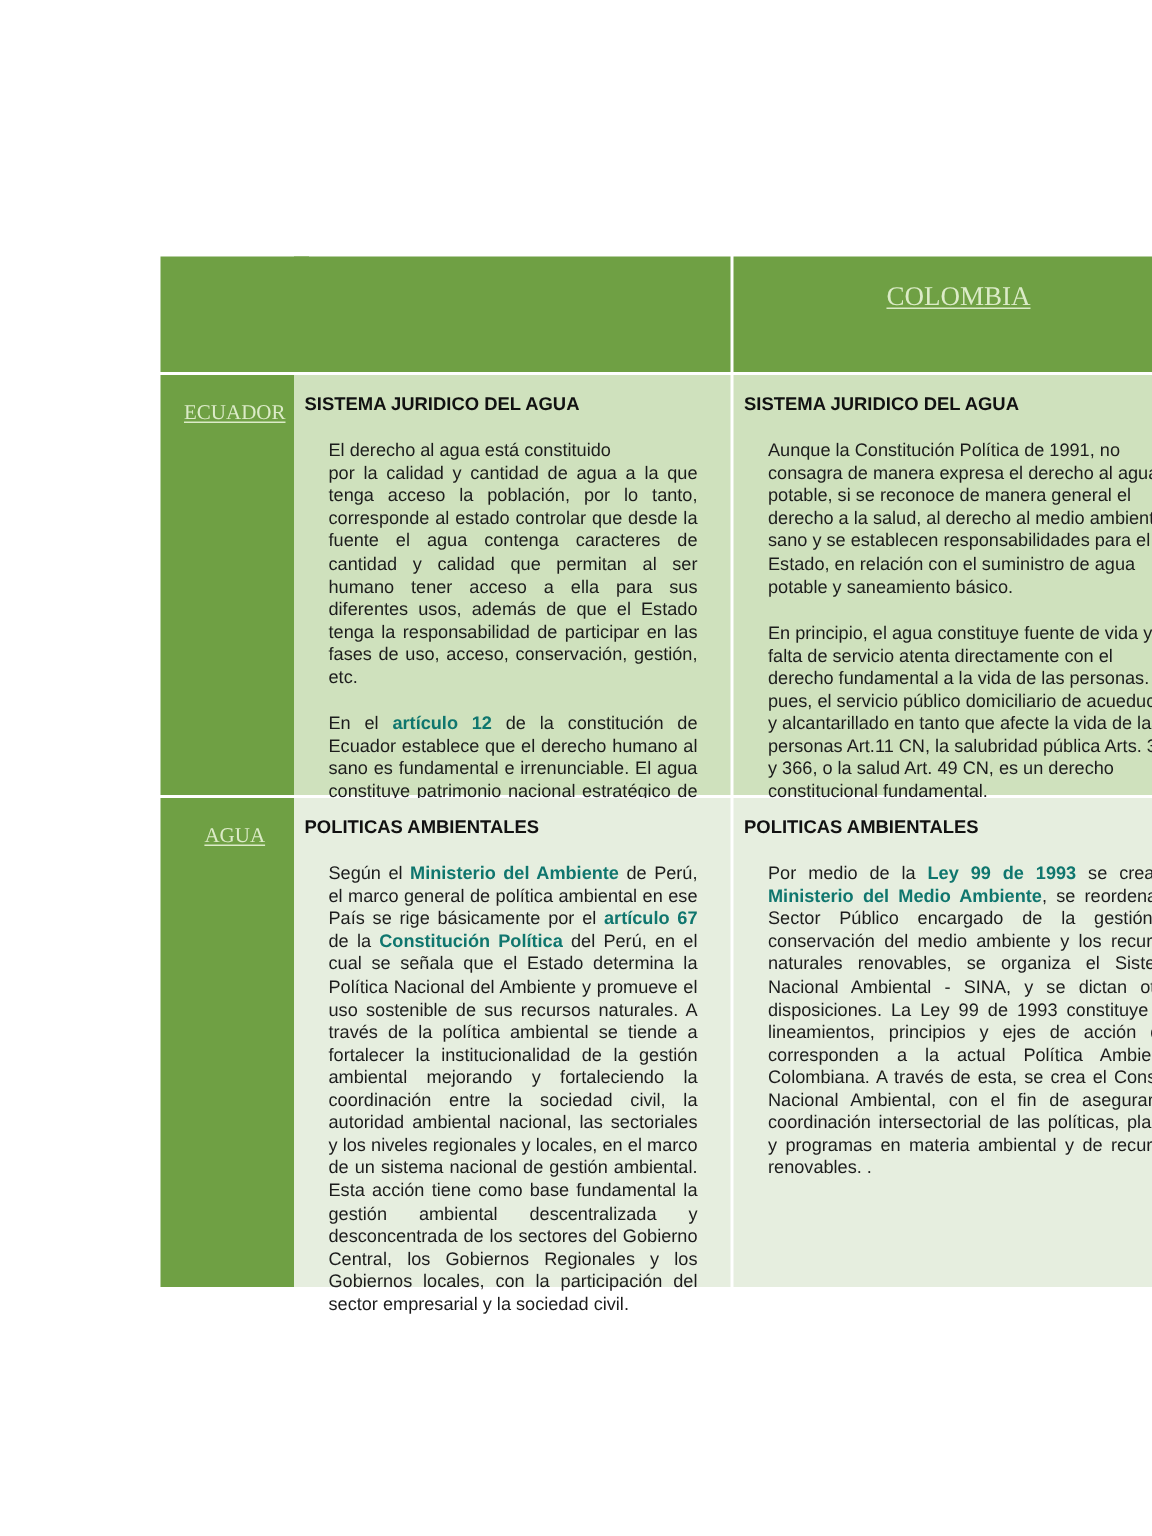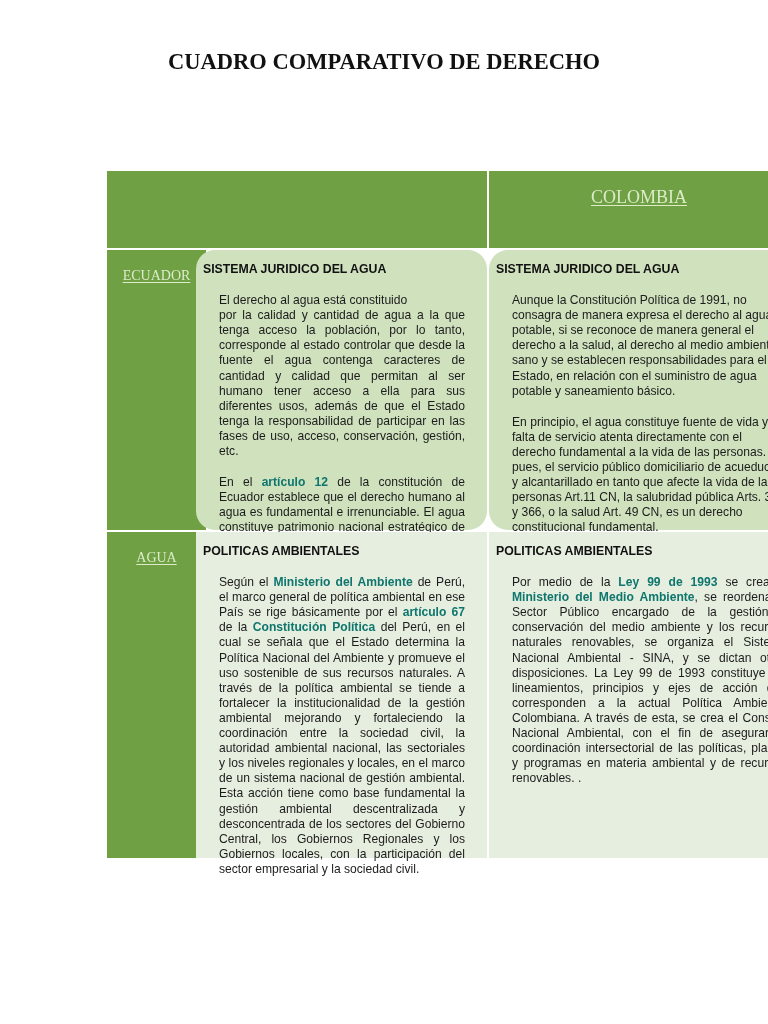--- a/index.html
+++ b/index.html
@@ -58,21 +58,21 @@
     text-underline-offset: 2px;
   }
   .country span { display: block; padding-top: 18px; }
   .colhead {
     color: #dcebc8;
     font-family: "Liberation Serif", serif;
     font-size: 18px;
     text-decoration: underline;
     text-underline-offset: 2px;
   }
-  .body-dark { background: #cfe1bd; border-radius: 19px; }
+  .body-dark { background: #cfe1bd; }
   .body-light { background: #e6eedf; }
   .txt {
     padding: 12px 6px 0 7px;
     font-size: 12.1px;
     line-height: 15.1px;
     color: #1c1c1c;
     text-align: justify;
   }
   .txt .h {
     font-weight: bold;
@@ -82,21 +82,20 @@
   }
   .txt p { margin: 16px; }
   .txt p + p { margin-top: 15px; }
   .txt b { color: #0f766e; }
   .left { text-align: left; }
 </style>
 </head>
 <body>
 
 <div class="title">
-  <div>CUADRO COMPARATIVO DE DERECHO</div>
 </div>
 
 <div class="table">
 
   <div class="row hdr" style="top:0; height:77px;">
     <div class="cell c1" style="height:77px;"></div>
     <div class="cell c2" style="height:77px;"></div>
     <div class="cell c3" style="height:77px; text-align:center;">
       <span class="colhead" style="display:inline-block; padding-top:16px; margin-left:-20px;">COLOMBIA</span>
     </div>
@@ -105,21 +104,21 @@
   <div class="row" style="top:79px; height:280px;">
     <div class="cell c1 country" style="height:280px;">
       <span>ECUADOR</span>
     </div>
     <div class="cell c2 body-dark txt" style="height:280px;">
       <span class="h">SISTEMA JURIDICO DEL AGUA</span>
       <p>
         <span class="left" style="display:block;">El derecho al agua está constituido</span>
         <span>por la calidad y cantidad de agua a la que tenga acceso la población, por lo tanto, corresponde al estado controlar que desde la fuente el agua contenga caracteres de cantidad y calidad que permitan al ser humano tener acceso a ella para sus diferentes usos, además de que el Estado tenga la responsabilidad de participar en las fases de uso, acceso, conservación, gestión, etc.</span>
       </p>
-      <p><span>En el </span><b>artículo 12</b><span> de la constitución de Ecuador establece que el derecho humano al agua es fundamental e irrenunciable.</span> <span class="left">El agua constituye patrimonio nacional estratégico de uso público, inalienable, imprescriptible, inembargable y esencial para la vida.</span></p>
+      <p><span>En el </span><b>artículo 12</b><span> de la constitución de Ecuador establece que el derecho humano al sano es fundamental e irrenunciable.</span> <span class="left">El agua constituye patrimonio nacional estratégico de uso público, inalienable, imprescriptible, inembargable y esencial para la vida.</span></p>
     </div>
     <div class="cell c3 body-dark txt left" style="height:280px; text-align:left;">
       <span class="h">SISTEMA JURIDICO DEL AGUA</span>
       <p>Aunque la Constitución Política de 1991, no consagra de manera expresa el derecho al agua potable, si se reconoce de manera general el derecho a la salud, al derecho al medio ambiente sano y se establecen responsabilidades para el Estado, en relación con el suministro de agua potable y saneamiento básico.</p>
       <p>En principio, el agua constituye fuente de vida y la falta de servicio atenta directamente con el derecho fundamental a la vida de las personas. Así pues, el servicio público domiciliario de acueducto y alcantarillado en tanto que afecte la vida de las personas Art.11 CN, la salubridad pública Arts. 365 y 366, o la salud Art. 49 CN, es un derecho constitucional fundamental.</p>
     </div>
   </div>
 
   <div class="row" style="top:361px; height:326px;">
     <div class="cell c1 country" style="height:326px;">

